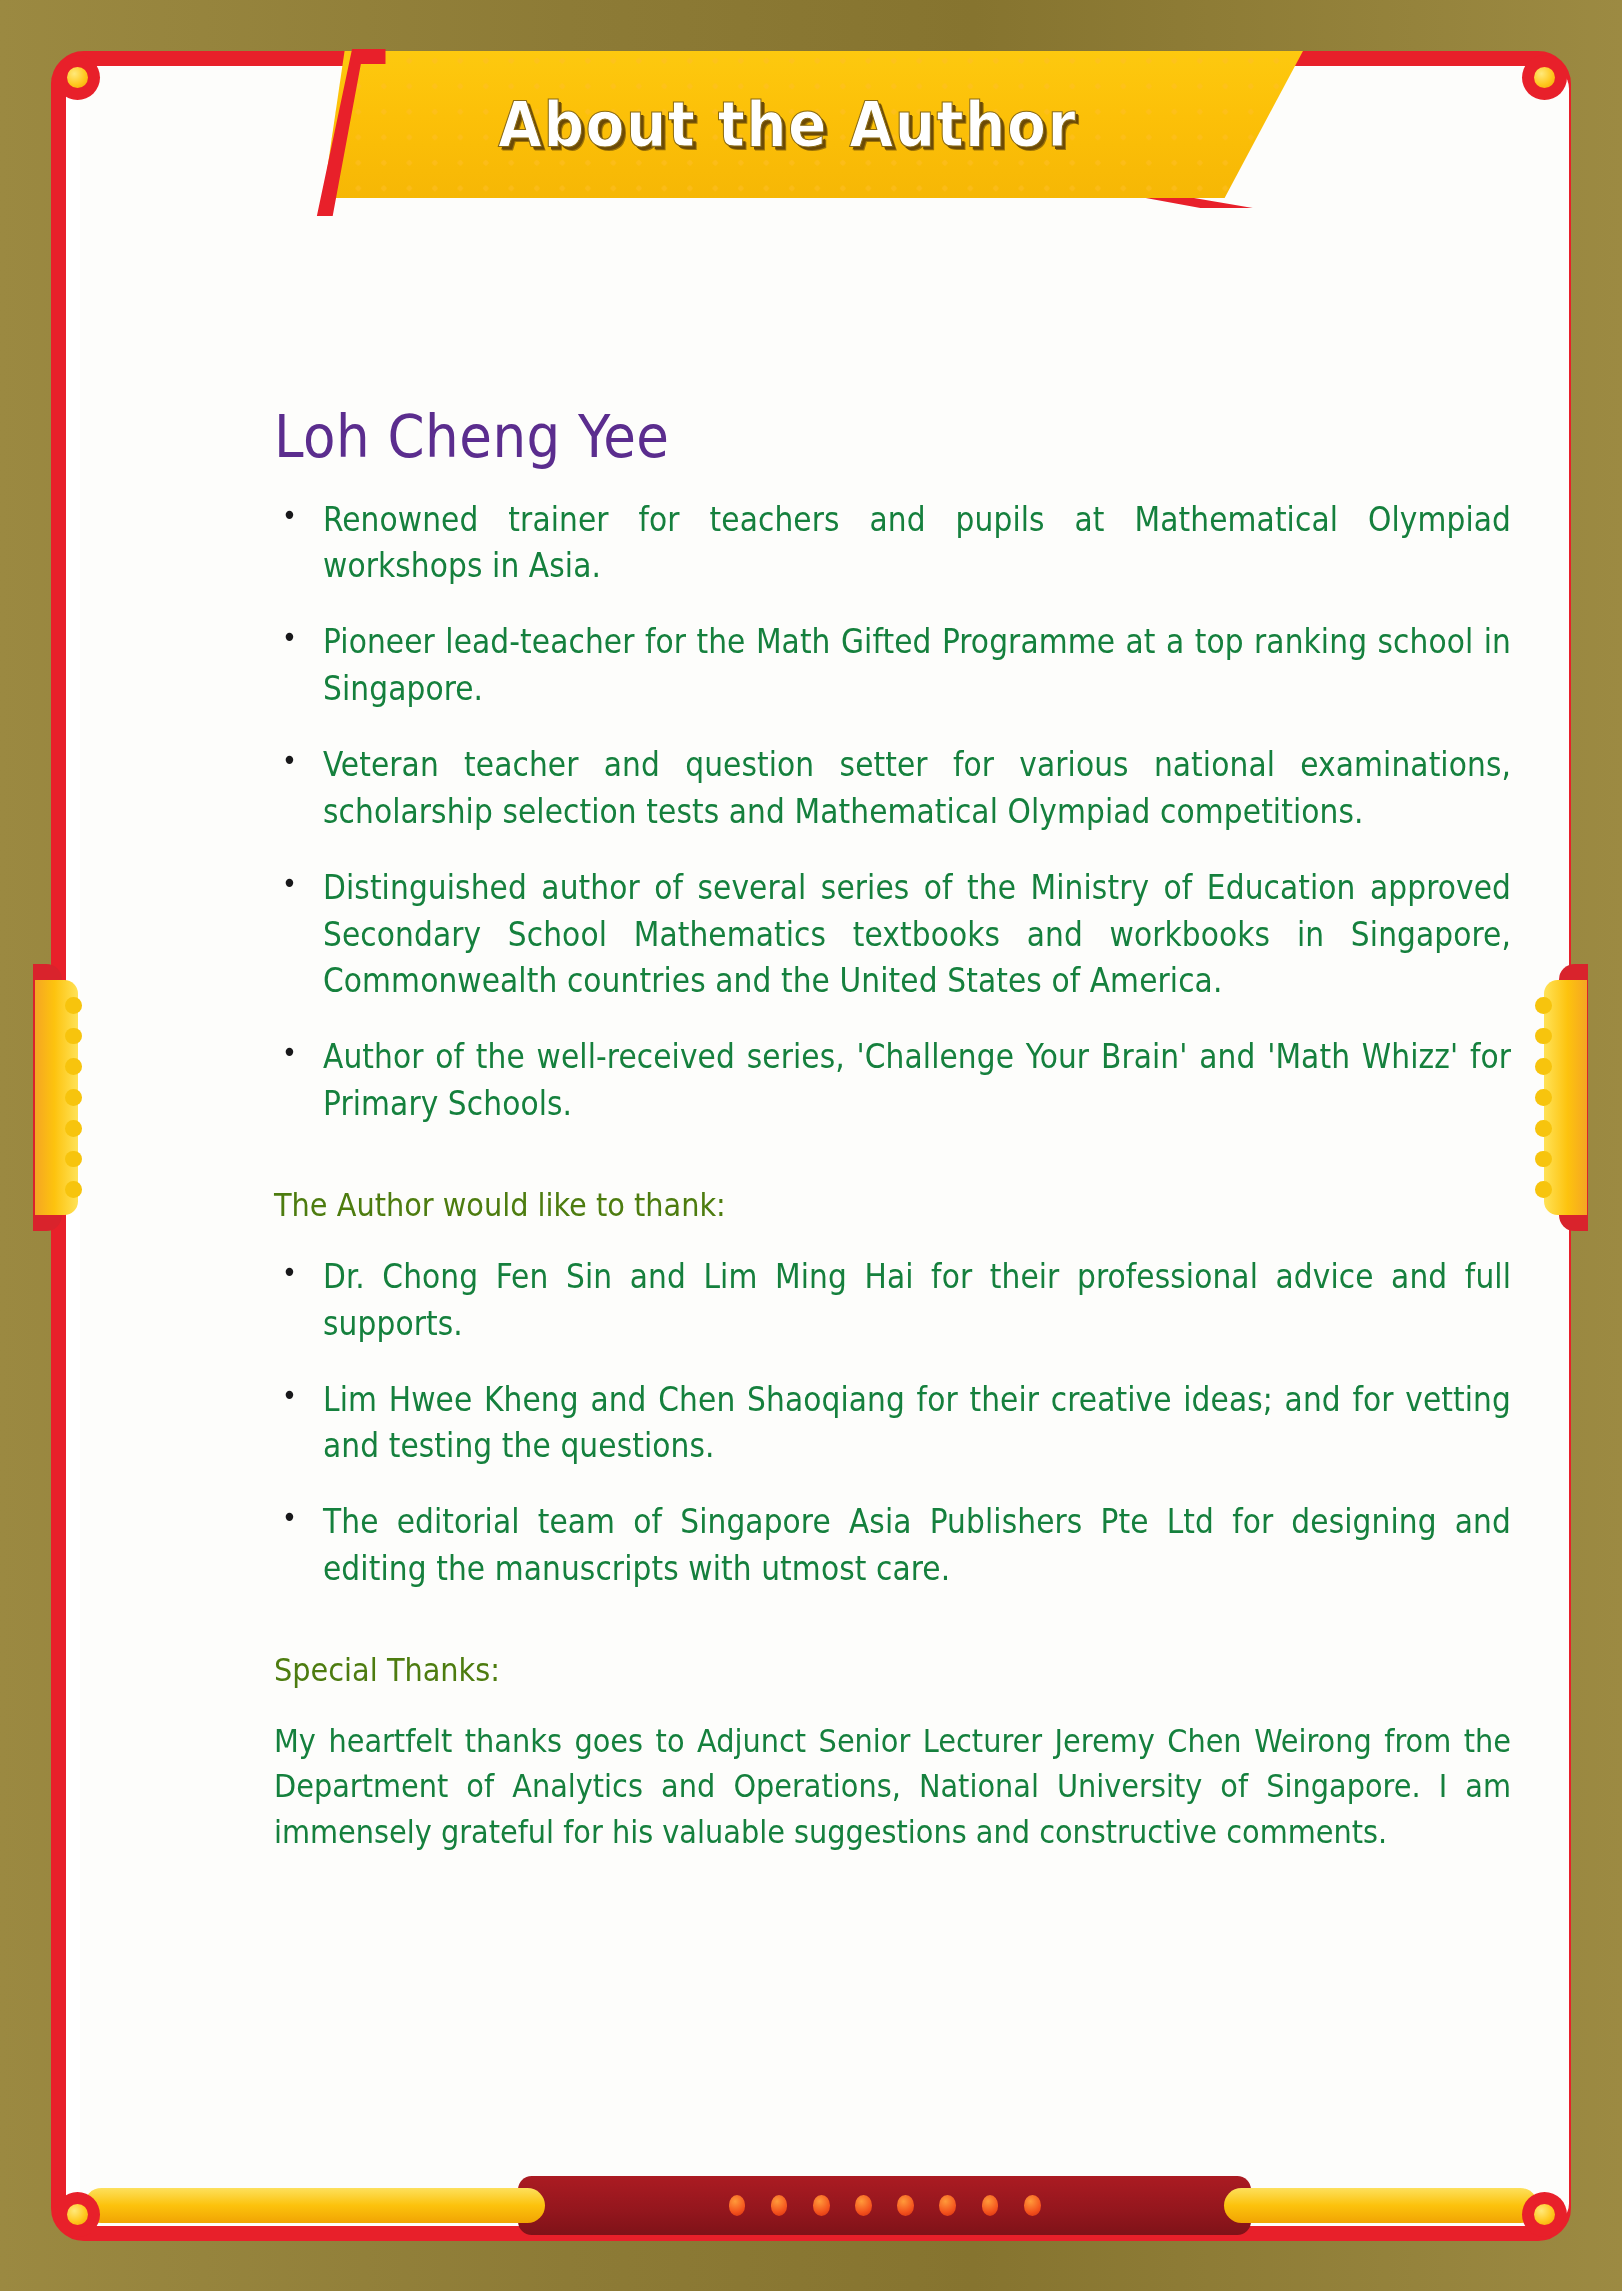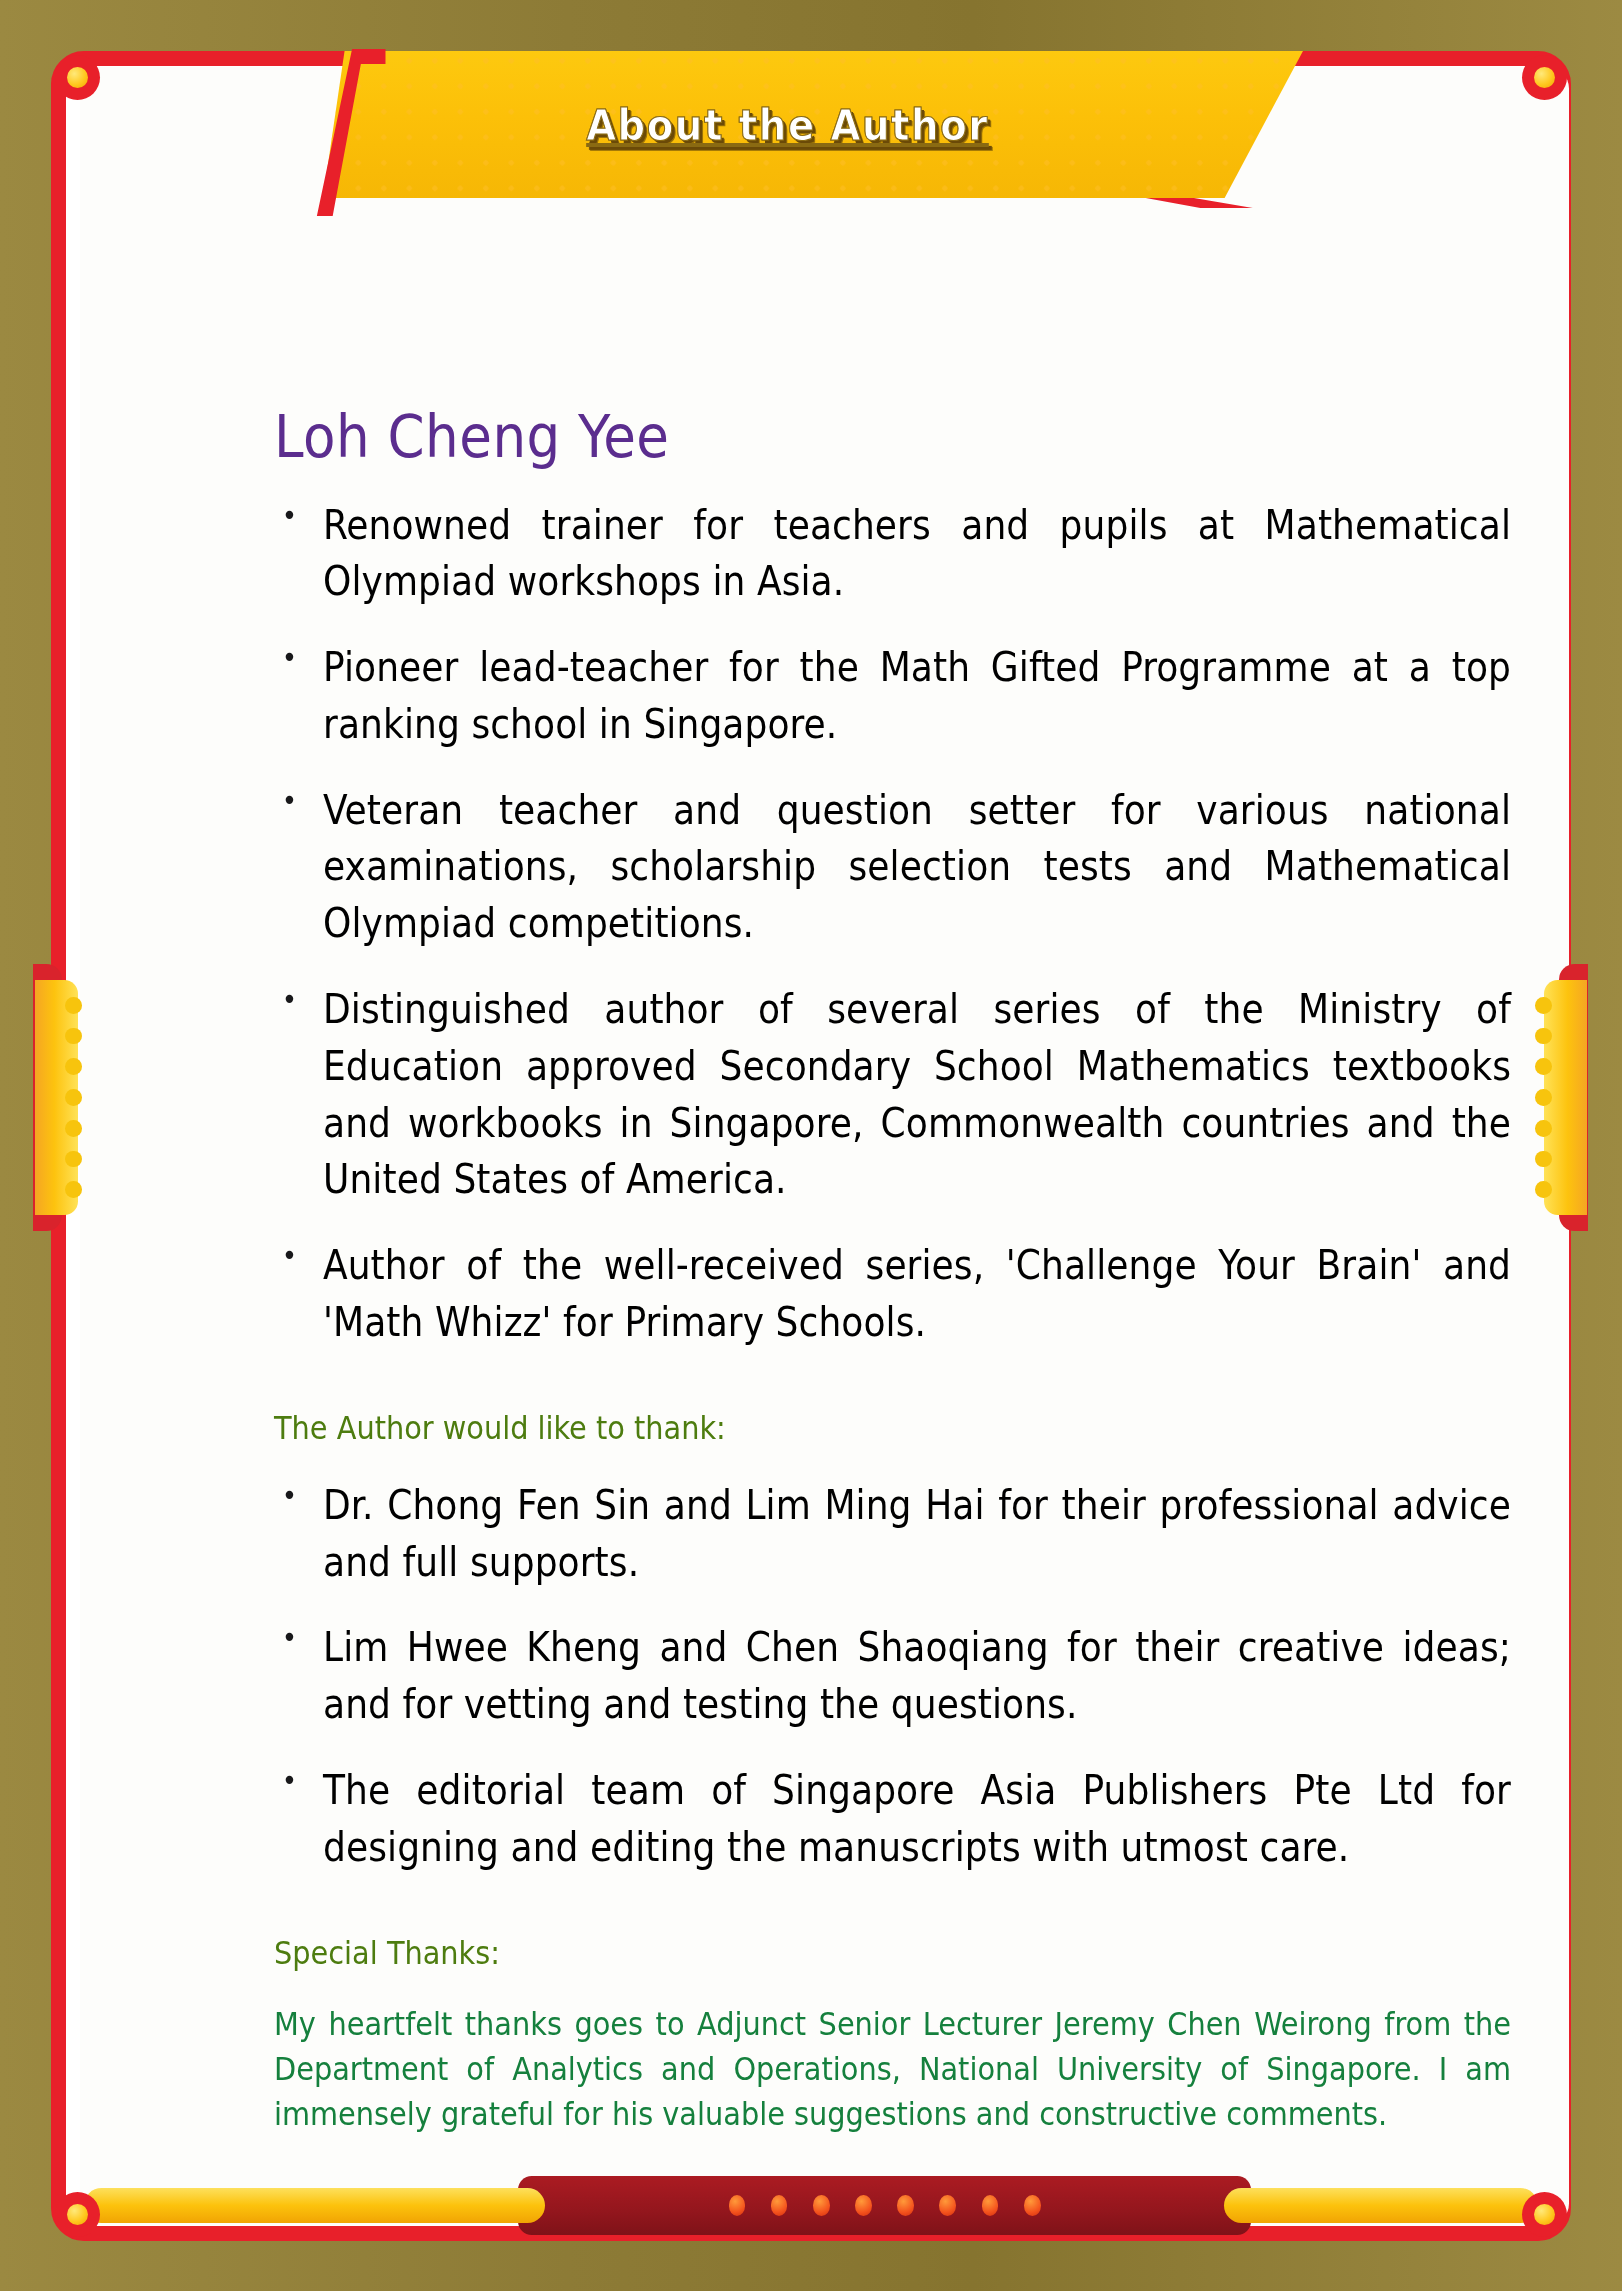--- a/index.html
+++ b/index.html
@@ -92,29 +92,28 @@
     clip-path: polygon(62% 0, 100% 0, 100% 9%, 72% 9%, 40% 100%, 22% 100%);
   }
   #banner-title {
     position: absolute;
     inset: 0;
     display: flex;
     align-items: center;
     justify-content: center;
     font-family: "DejaVu Sans Condensed", "Liberation Sans Narrow", "Liberation Sans", sans-serif;
     font-weight: bold;
-    font-size: 43px;
+    font-size: 63px;
     letter-spacing: 1.5px;
     color: #ffffff;
     text-shadow:
       2.9px 2.9px 0 #6b4a07,
       3.9px 3.9px 0 rgba(80,55,5,.55);
     transform: translateX(-25.5px);
     white-space: nowrap;
-    text-decoration: underline;
     -webkit-text-stroke: 1px #8a6a12;
   }
 
   
   .side-tab {
     position: absolute;
     top: 980px;
     width: 43px; height: 235px;
     z-index: 35;
   }
@@ -213,23 +212,23 @@
   ul.bullets {
     list-style: none;
     margin: 0 0 0 67px;
     padding: 0;
     width: 1237px;
   }
   ul.bullets li {
     position: relative;
     padding-left: 49px;
     margin-bottom: 29px;
-    font-size: 40px;
+    font-size: 33px;
     line-height: 1.42;
-    color: #000000;
+    color: #15803d;
     text-align: justify;
     text-justify: inter-word;
     letter-spacing: 0.1px;
   }
   ul.bullets li::before {
     content: "•";
     position: absolute;
     left: 7.8px;
     top: -2px;
     font-size: 29px;

